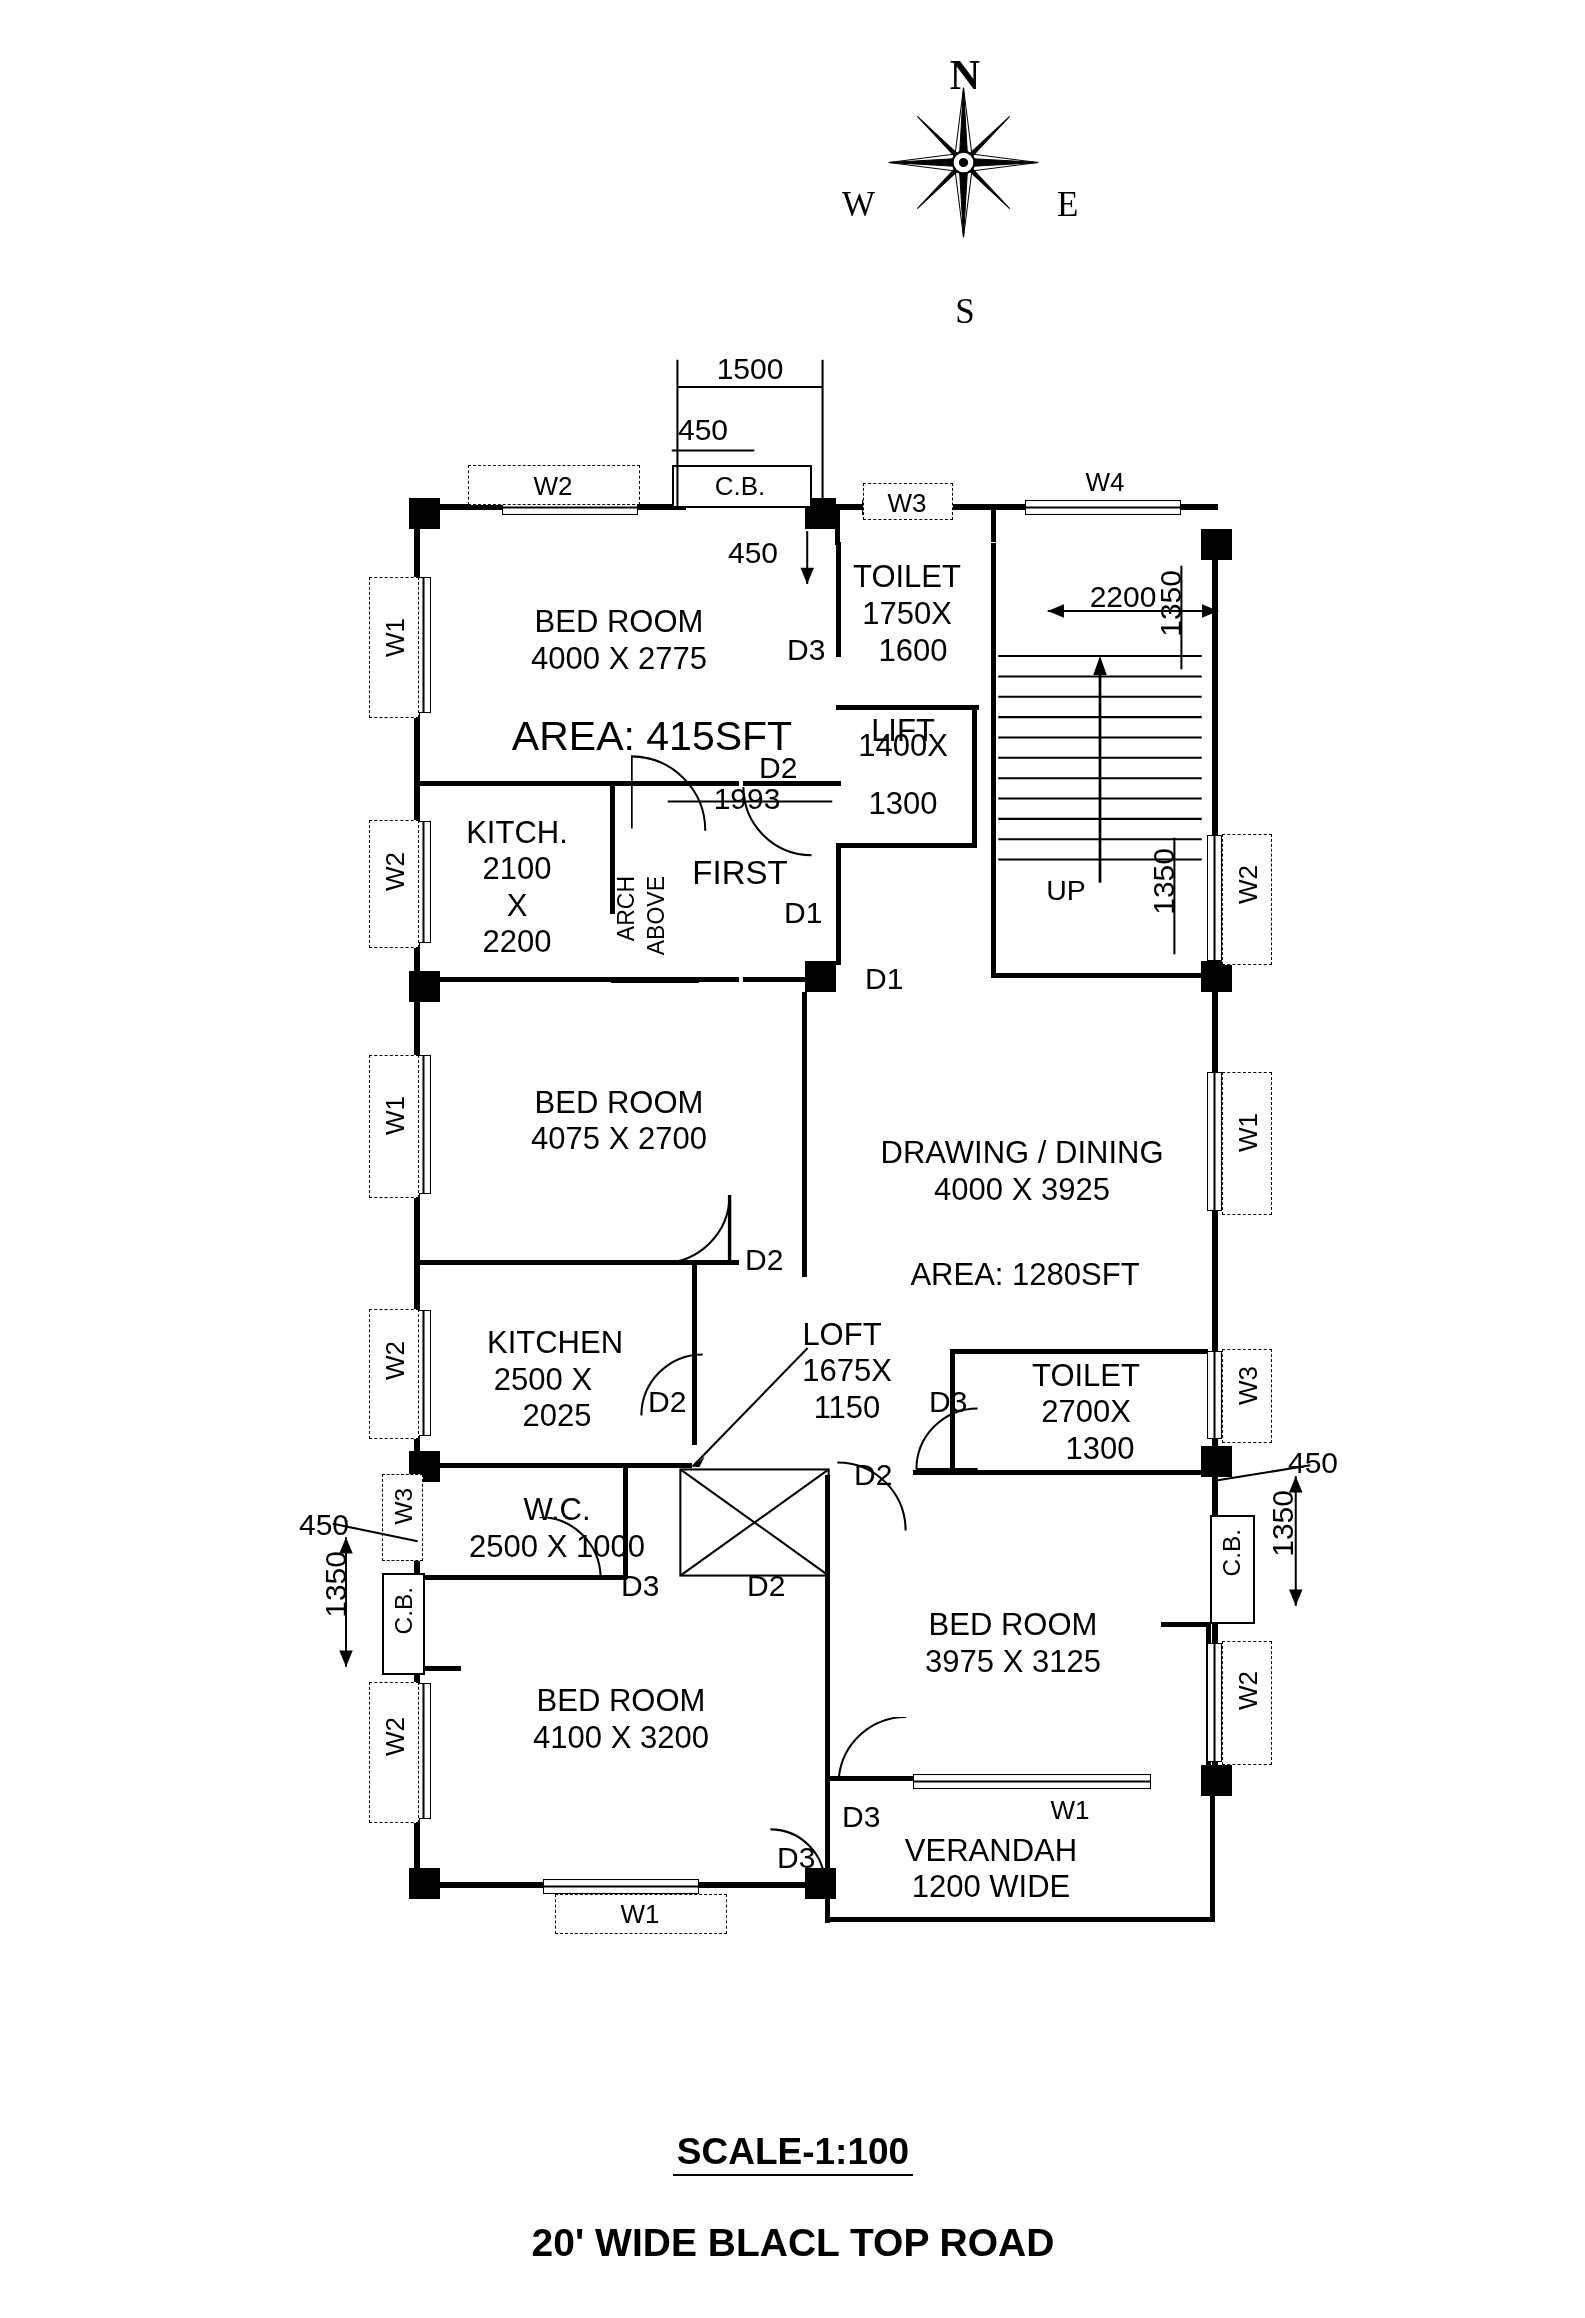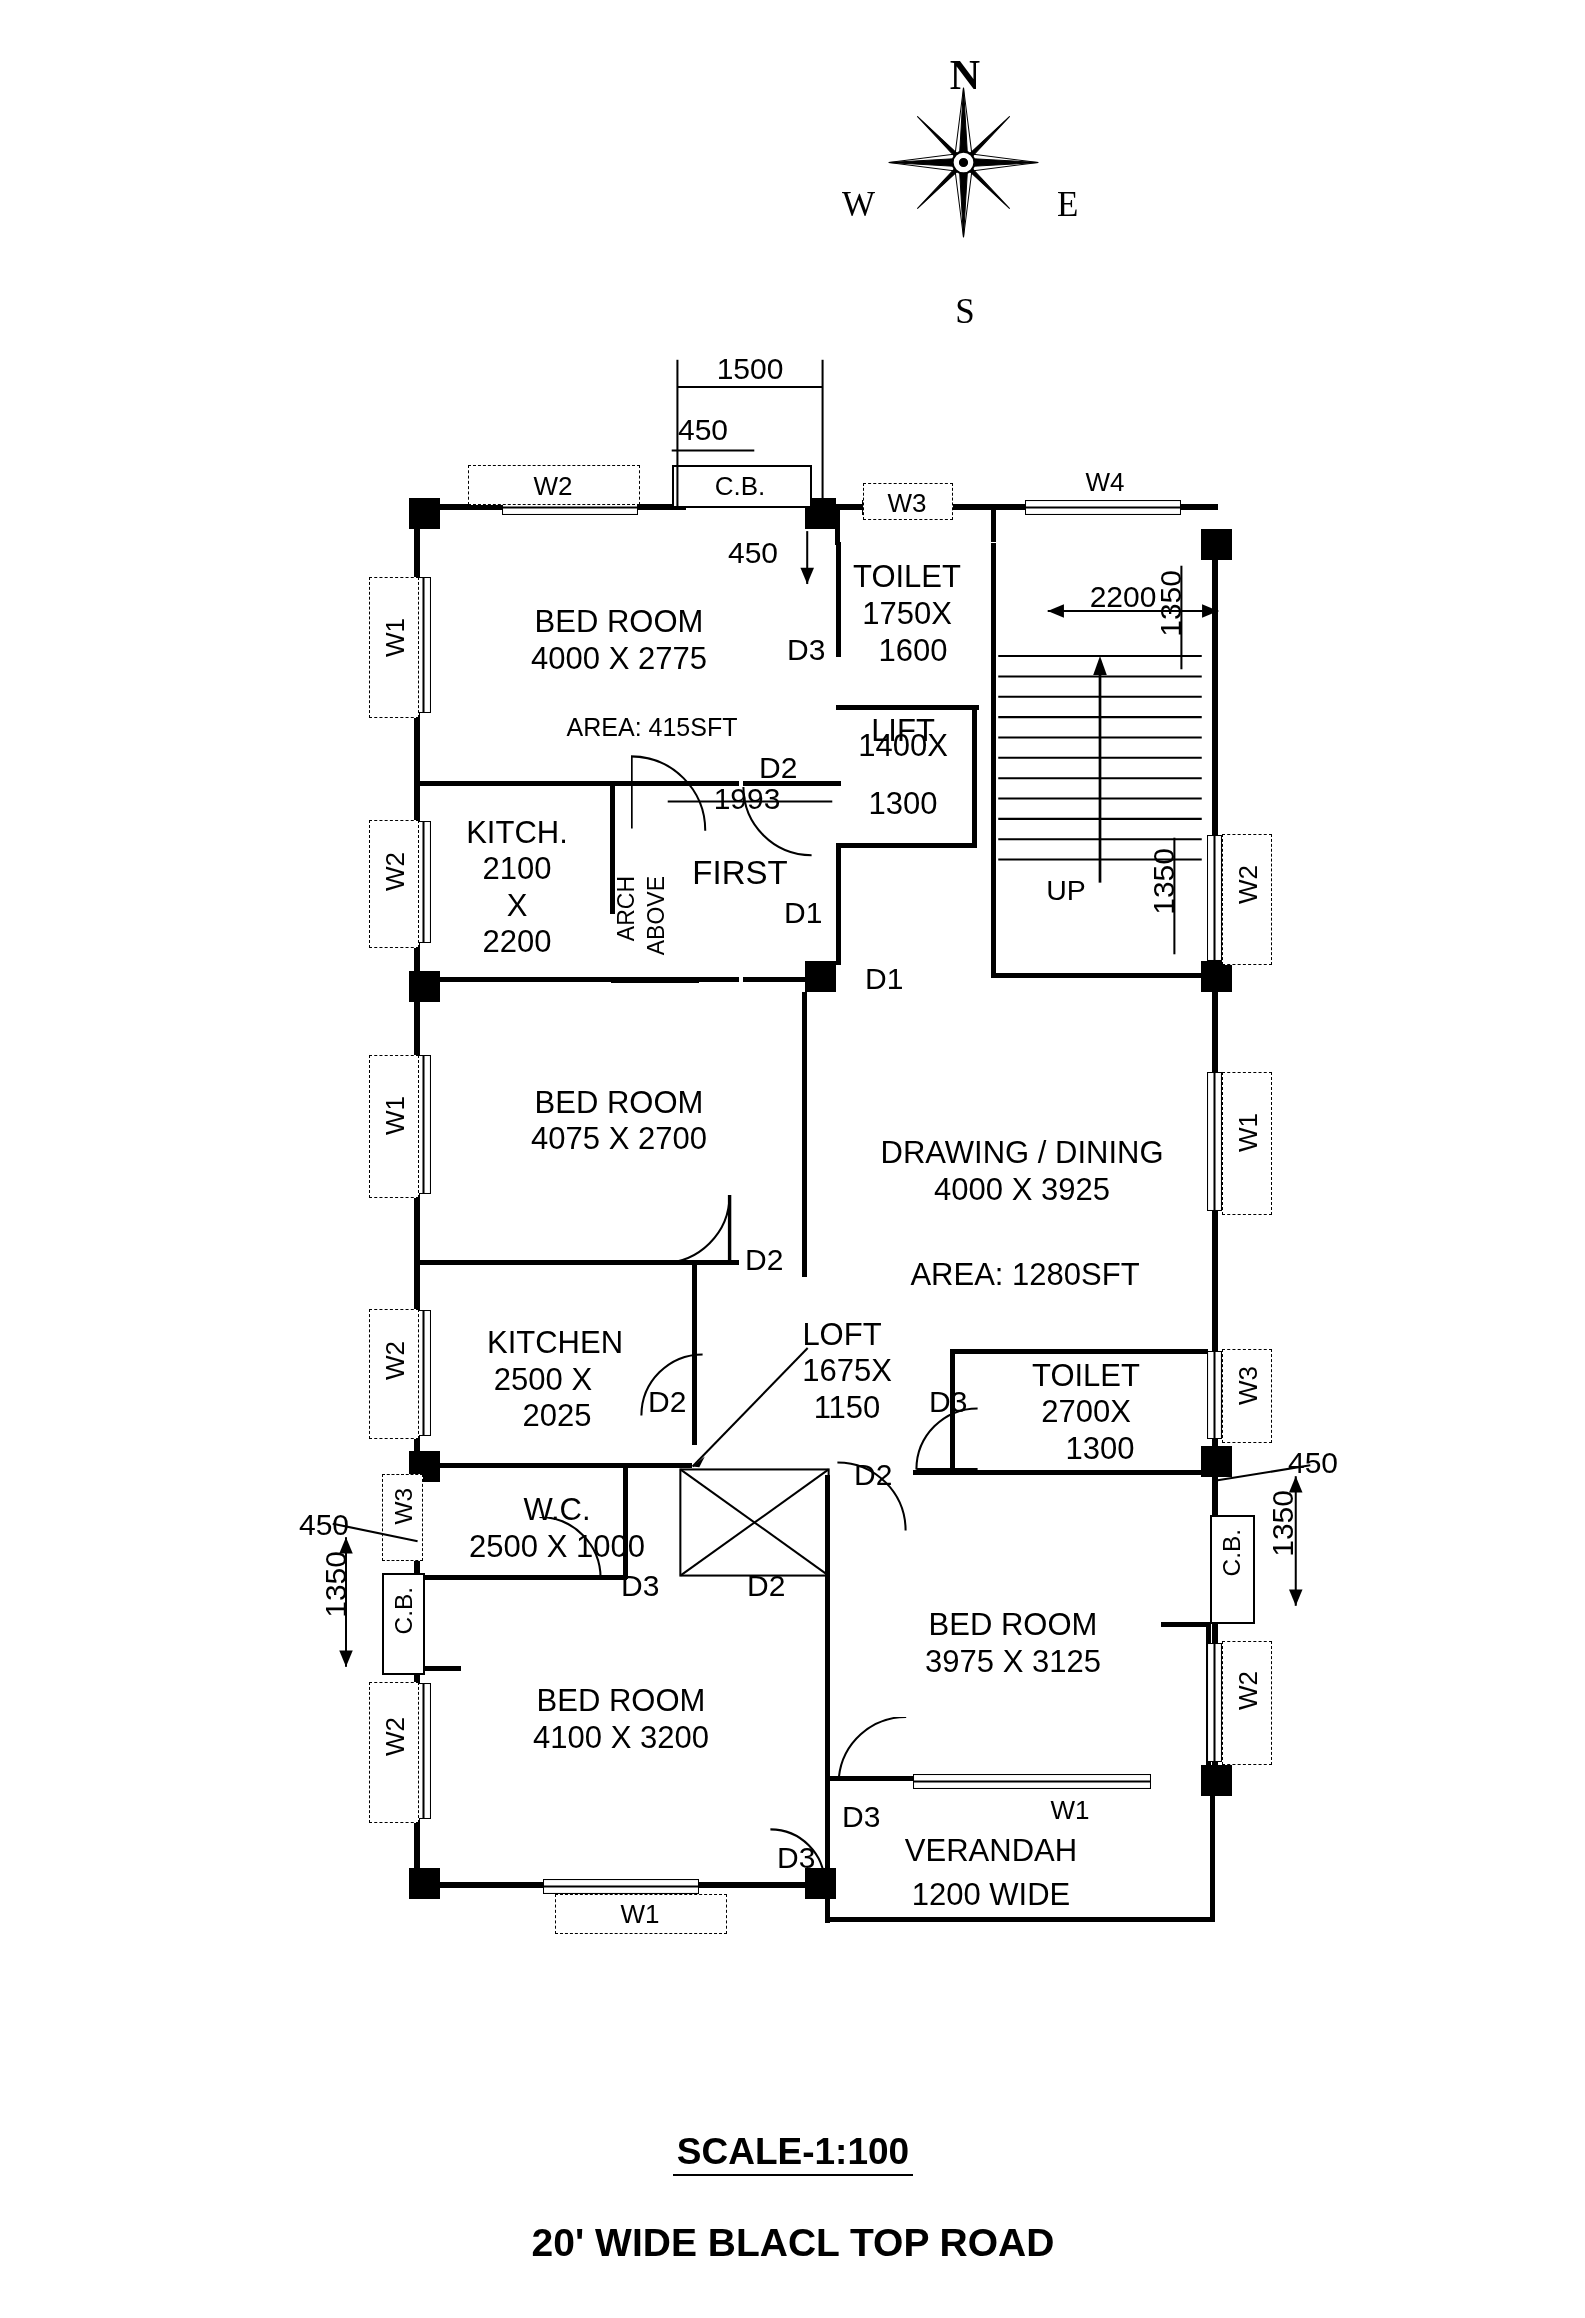--- a/index.html
+++ b/index.html
@@ -412,21 +412,21 @@
     <svg width="54" height="136" viewBox="0 0 80 200">
         <line x1="40" y1="4" x2="40" y2="196" stroke="#000" stroke-width="3"></line>
         <polygon points="40,4 30,28 50,28" fill="#000"></polygon>
         <polygon points="40,196 30,172 50,172" fill="#000"></polygon>
       </svg>
   </div>
   <div class="lbl vert" style="left:319px;top:1551px;font-size:30px;">1350</div>
 
   <div class="lbl c" style="left:619px;top:604px;font-size:31px;">BED ROOM</div>
   <div class="lbl c" style="left:619px;top:641px;font-size:31px;">4000 X 2775</div>
-  <div class="lbl c" style="left:652px;top:713px;font-size:25px;text-align:right;">AREA: 415SFT</div>
+  <div class="lbl c" style="left:652px;top:713px;font-size:41px;text-align:right;">AREA: 415SFT</div>
 
   <div class="lbl c" style="left:907px;top:559px;font-size:31px;">TOILET</div>
   <div class="lbl c" style="left:907px;top:596px;font-size:31px;">1750X</div>
   <div class="lbl c" style="left:913px;top:633px;font-size:31px;">1600</div>
 
   <div class="lbl c" style="left:903px;top:713px;font-size:31px;">LIFT</div>
   <div class="lbl c" style="left:903px;top:728px;font-size:31px;">1400X</div>
   <div class="lbl c" style="left:903px;top:786px;font-size:31px;">1300</div>
 
   <div class="lbl c" style="left:517px;top:815px;font-size:31px;">KITCH.</div>
@@ -461,21 +461,21 @@
   <div class="lbl c" style="left:557px;top:1492px;font-size:31px;">W.C.</div>
   <div class="lbl c" style="left:557px;top:1529px;font-size:31px;">2500 X 1000</div>
 
   <div class="lbl c" style="left:621px;top:1683px;font-size:31px;">BED ROOM</div>
   <div class="lbl c" style="left:621px;top:1720px;font-size:31px;">4100 X 3200</div>
 
   <div class="lbl c" style="left:1013px;top:1607px;font-size:31px;">BED ROOM</div>
   <div class="lbl c" style="left:1013px;top:1644px;font-size:31px;">3975 X 3125</div>
 
   <div class="lbl c" style="left:991px;top:1833px;font-size:31px;">VERANDAH</div>
-  <div class="lbl c" style="left:991px;top:1869px;font-size:31px;margin-top:8px;">1200 WIDE</div>
+  <div class="lbl c" style="left:991px;top:1869px;font-size:31px;">1200 WIDE</div>
 
   <div class="lbl" style="left:787px;top:633px;font-size:30px;">D3</div>
   <div class="lbl" style="left:759px;top:751px;font-size:30px;">D2</div>
   <div class="lbl" style="left:784px;top:896px;font-size:30px;">D1</div>
   <div class="lbl" style="left:865px;top:962px;font-size:30px;">D1</div>
   <div class="lbl" style="left:745px;top:1243px;font-size:30px;">D2</div>
   <div class="lbl" style="left:648px;top:1385px;font-size:30px;">D2</div>
   <div class="lbl" style="left:929px;top:1385px;font-size:30px;">D3</div>
   <div class="lbl" style="left:854px;top:1458px;font-size:30px;">D2</div>
   <div class="lbl" style="left:621px;top:1569px;font-size:30px;">D3</div>

